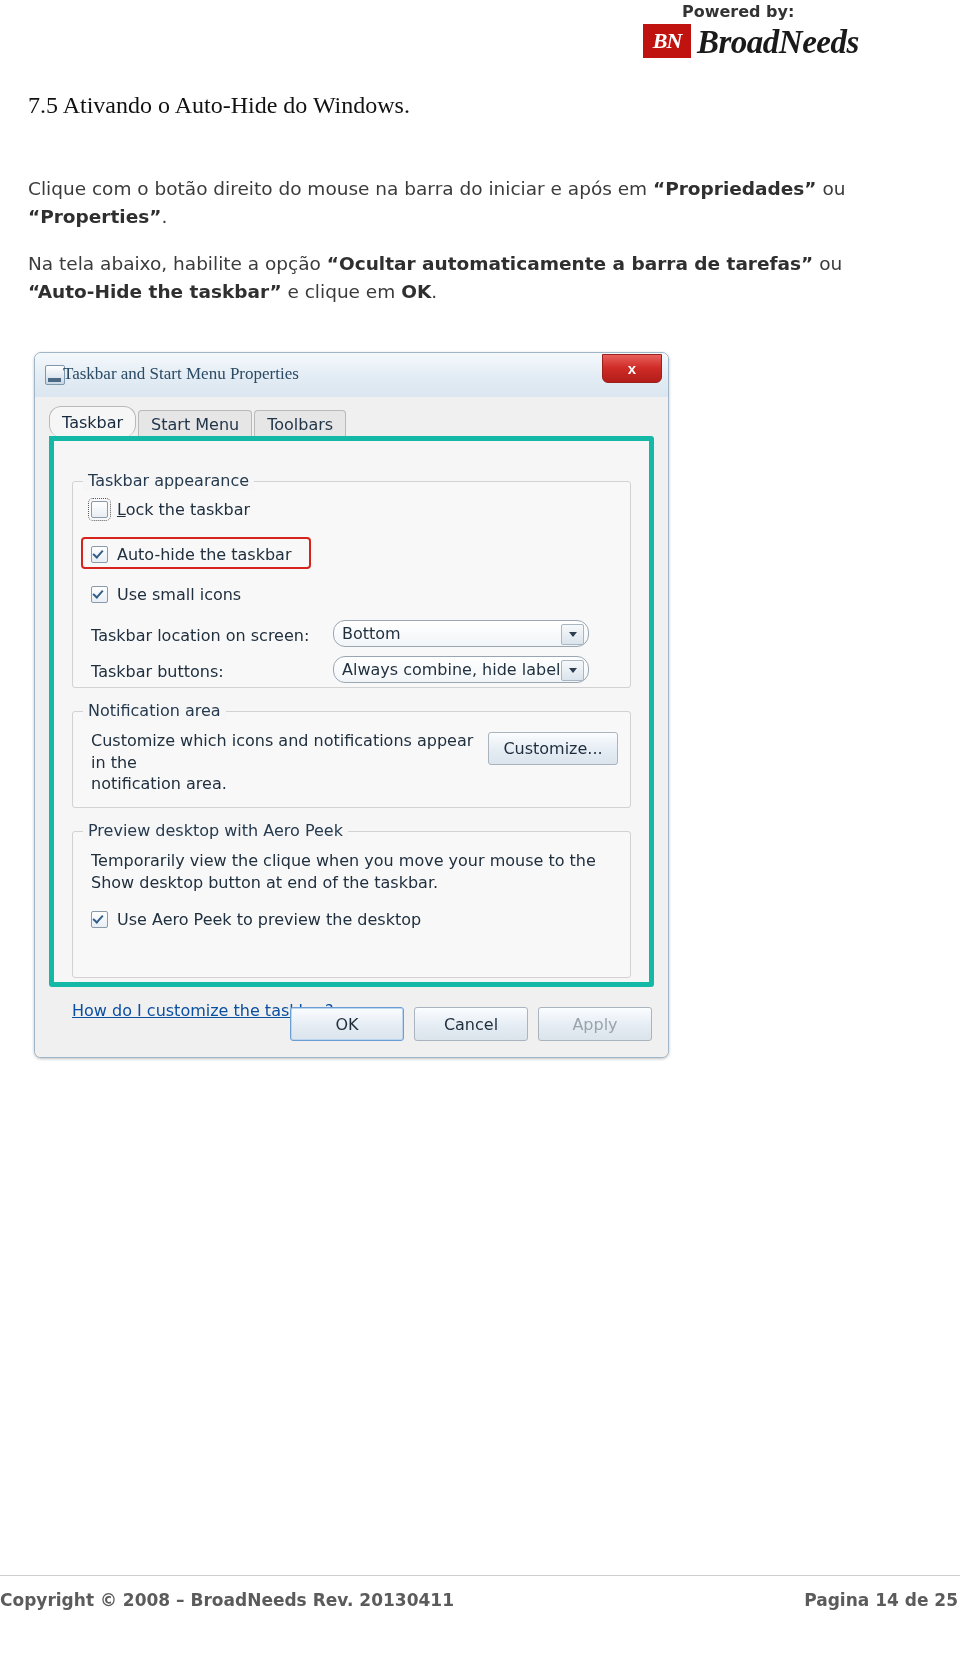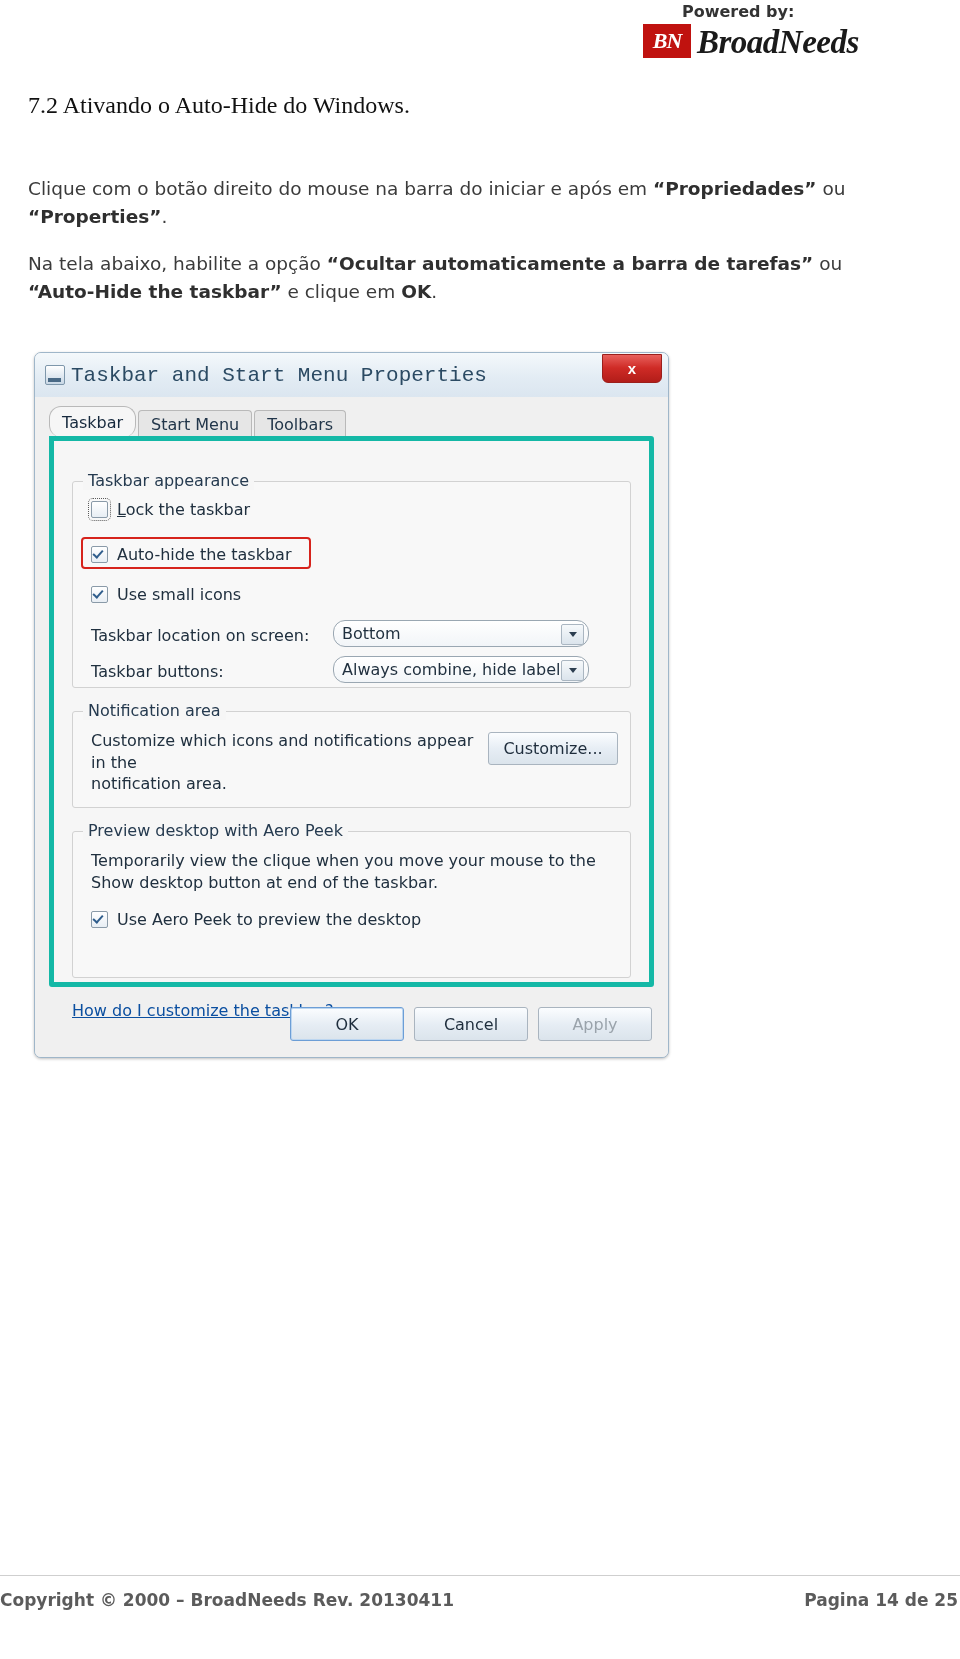--- a/index.html
+++ b/index.html
@@ -131,25 +131,25 @@
     content: "";
     position: absolute;
     left: 2px;
     bottom: 2px;
     width: 13px;
     height: 4px;
     background: #4a6a86;
   }
   .dlg-title {
     position: absolute;
-    left: 36px;
+    left: 28px;
     top: 11px;
-    font-size: 21px;
+    font-size: 17px;
     color: #2b4a63;
-    font-family: Liberation Mono, monospace;
+    font-family: Liberation Serif, serif;
   }
   .dlg-close {
     position: absolute;
     right: 6px;
     top: 1px;
     width: 58px;
     height: 27px;
     border-radius: 0 0 6px 6px;
     background: linear-gradient(180deg,#e8605c 0%, #cf2b26 48%, #b21d19 100%);
     border: 1px solid #9b1f1b;
@@ -388,21 +388,21 @@
 <body>
 
 <div class="header">
   <div class="powered-by">Powered by:</div>
   <div class="logo">
     <div class="logo-mark">BN</div>
     <div class="logo-text">BroadNeeds</div>
   </div>
 </div>
 
-<div class="section-title">7.2 Ativando o Auto-Hide do Windows.</div>
+<div class="section-title">7.5 Ativando o Auto-Hide do Windows.</div>
 
 <div class="para p1">
   <span>Clique com o botão direito do mouse na barra do iniciar e após em </span><b>“Propriedades”</b><span> ou </span><b>“Properties”</b><span>.</span>
 </div>
 
 <div class="para p2">
   <span>Na tela abaixo, habilite a opção </span><b>“Ocultar automaticamente a barra de tarefas”</b><span> ou </span><b>“Auto-Hide the taskbar”</b><span> e clique em </span><b>OK</b><span>.</span>
 </div>
 
 <div class="shot">
@@ -489,14 +489,14 @@
         <div class="btn default">OK</div>
         <div class="btn">Cancel</div>
         <div class="btn disabled">Apply</div>
       </div>
 
     </div>
   </div>
 </div>
 
 <div class="footer-rule"></div>
-<div class="footer-left">Copyright © 2000 – BroadNeeds  Rev. 20130411</div>
+<div class="footer-left">Copyright © 2008 – BroadNeeds  Rev. 20130411</div>
 <div class="footer-right">Pagina 14 de 25</div>
 
 </body></html>

